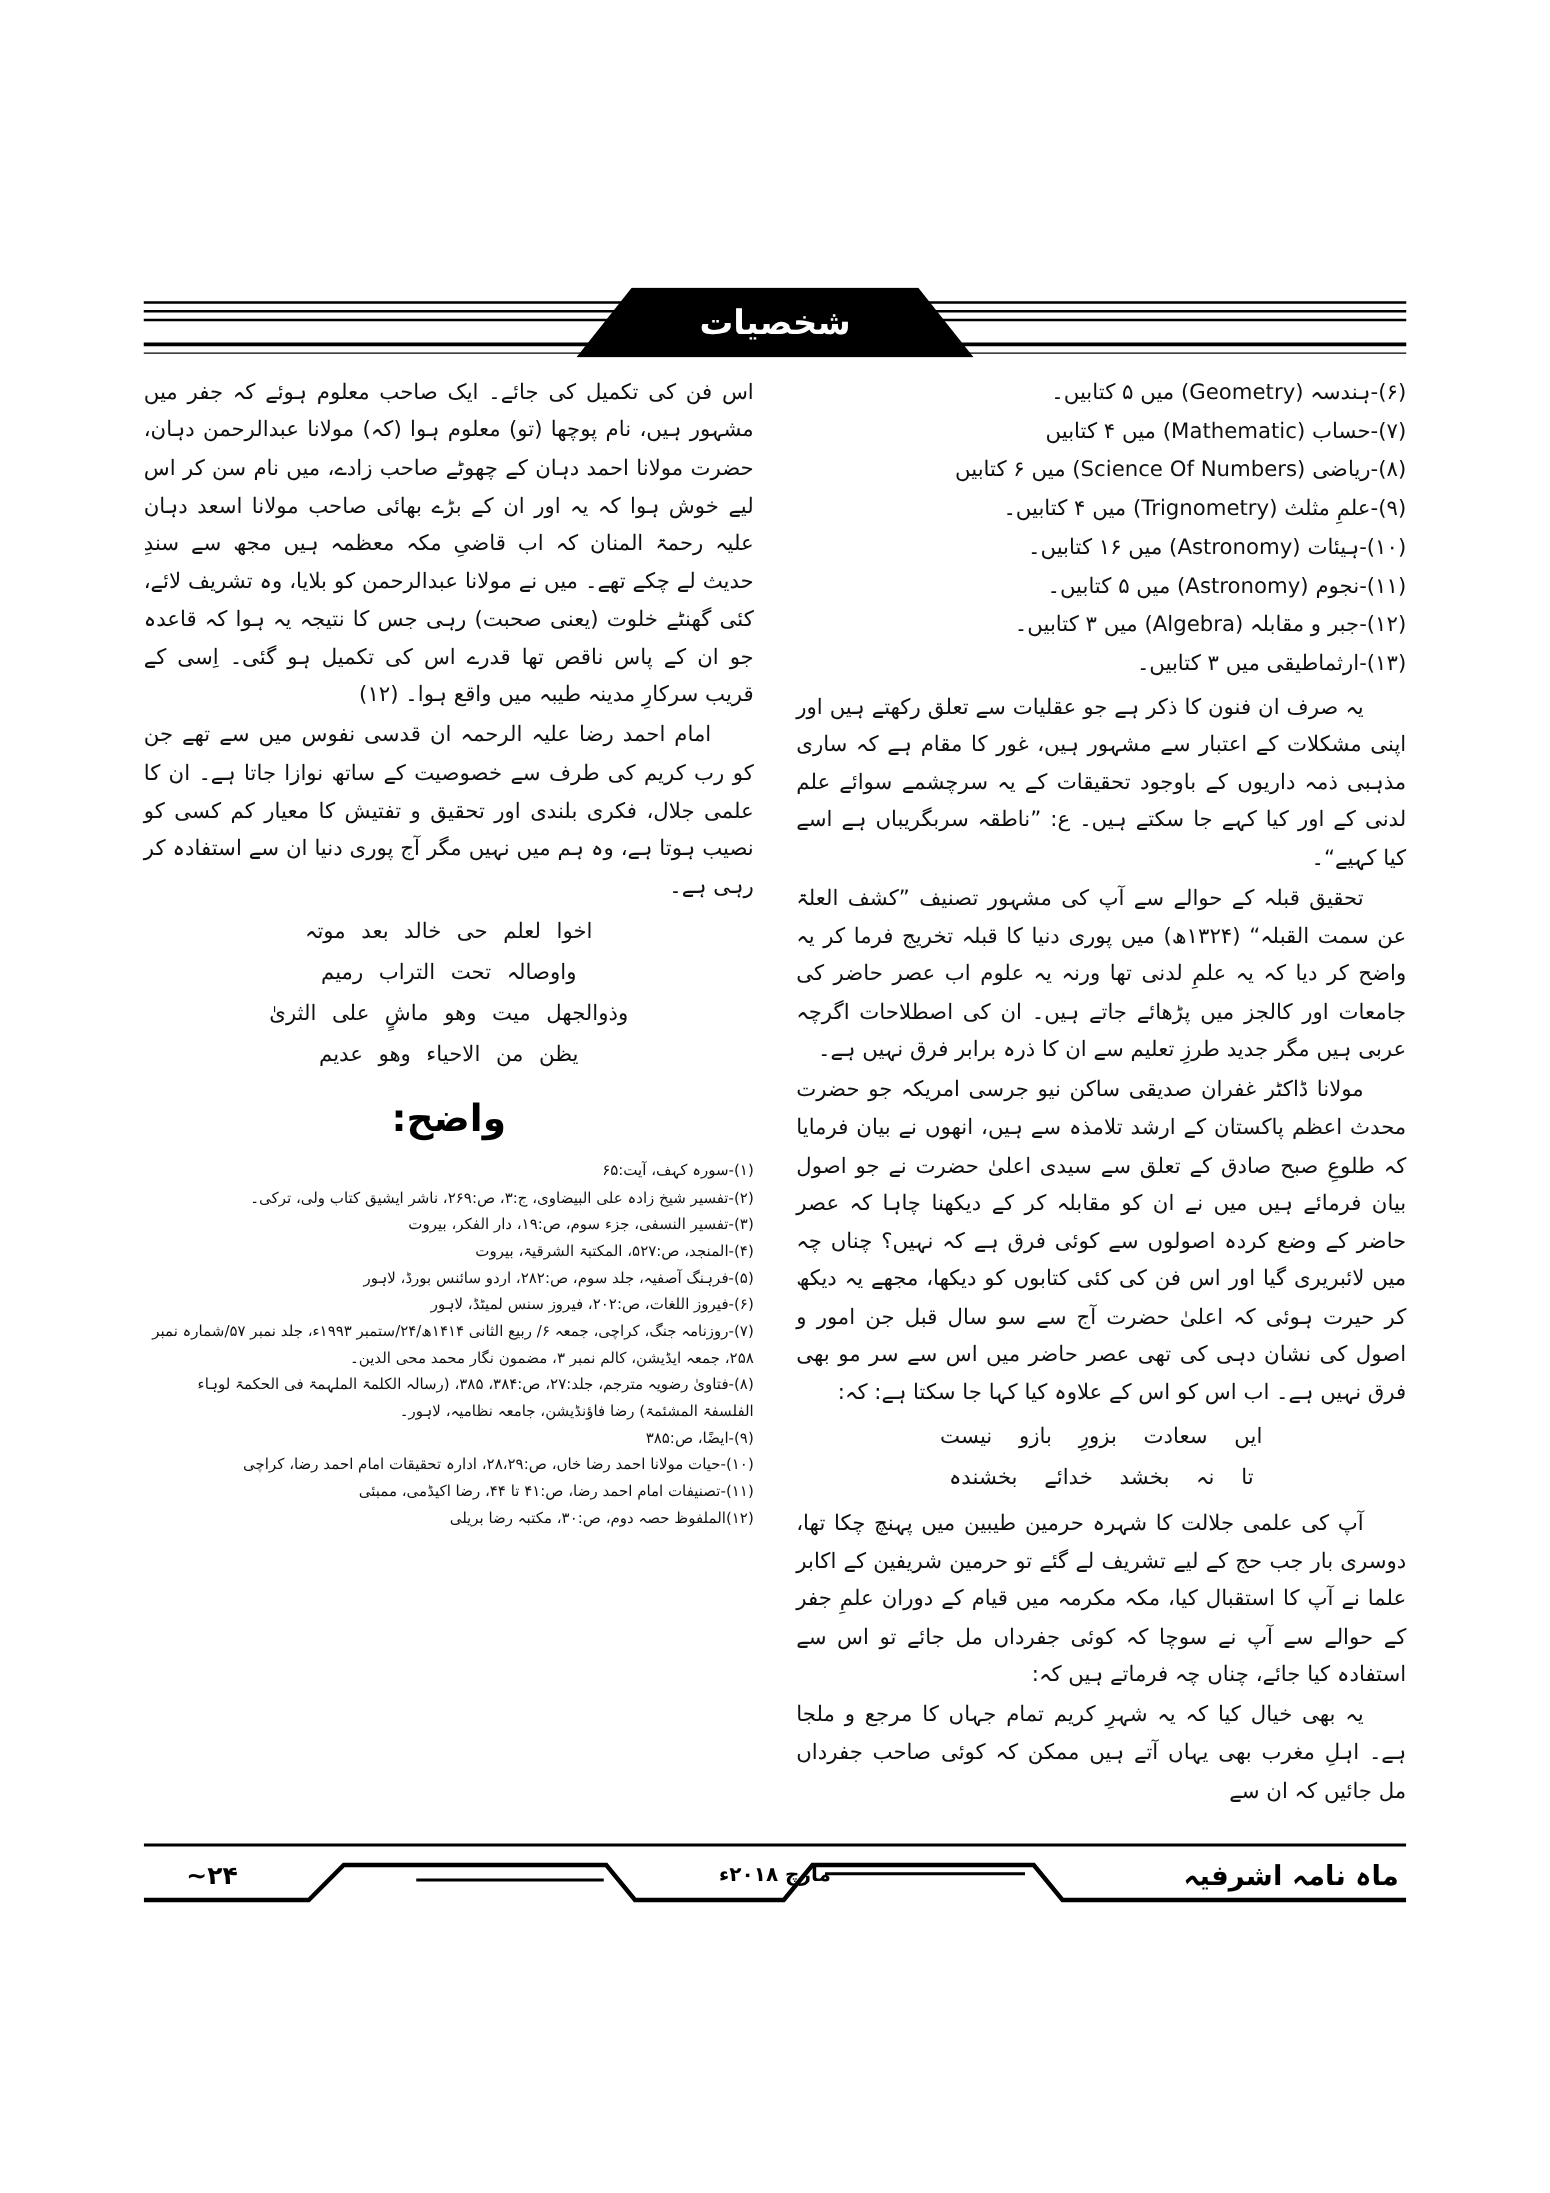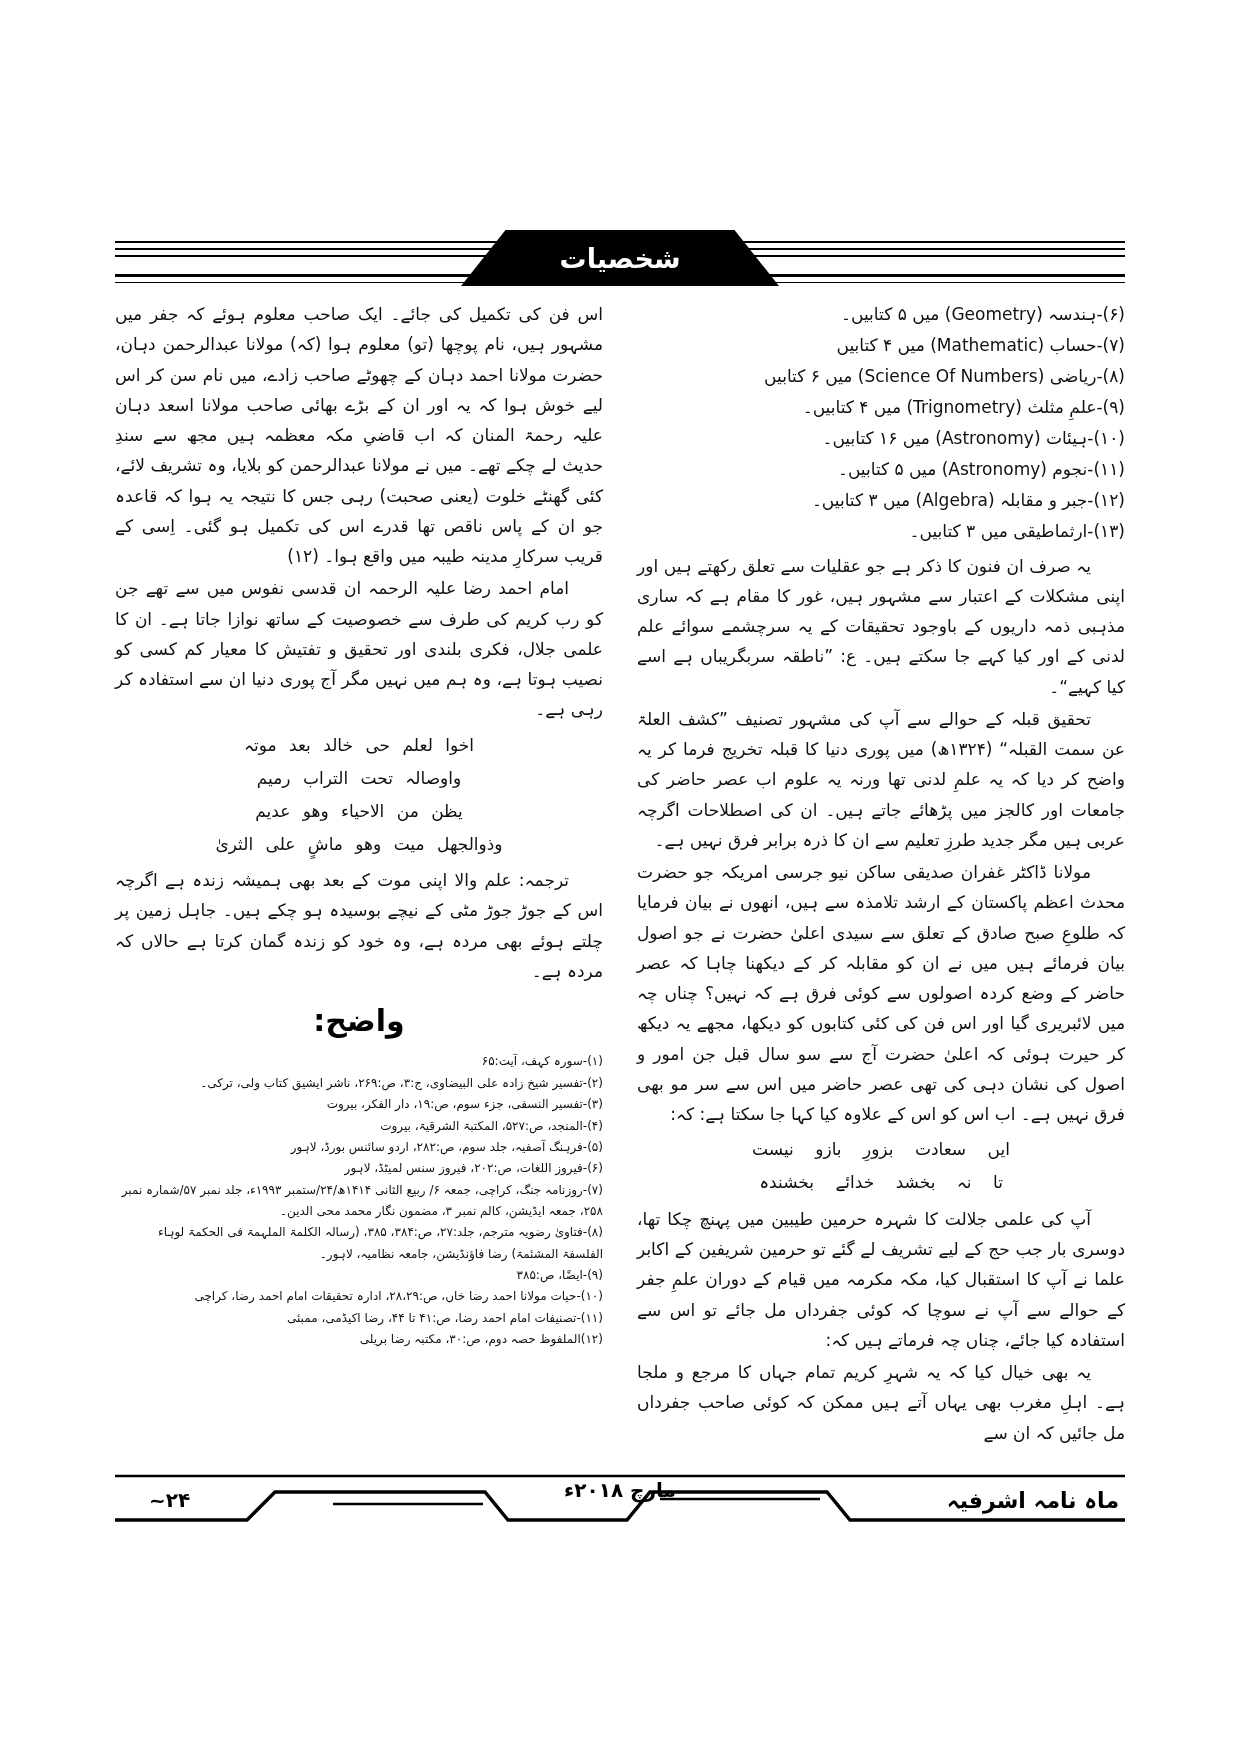--- a/index.html
+++ b/index.html
@@ -41,21 +41,21 @@
     font-size:30px; font-weight:bold; color:#000;
   }
   .refs { list-style:none; margin:0; padding:0; font-size:12px; line-height:1.78; text-align:right; }
   .refs li { margin:0; }
 
   
   .page-footer { position:relative; height:66px; margin:18px 115px 0; }
   .page-footer svg { position:absolute; inset:0; }
   .footer-text { position:absolute; white-space:nowrap; color:#000; }
   .footer-mag  { right:6px; top:20px; font-size:22px; font-weight:bold;text-align:right; }
-  .footer-date { left:50%; transform:translateX(-50%); top:10px; font-size:20px; font-weight:bold; }
+  .footer-date { left:50%; transform:translateX(-50%); top:22px; font-size:16px; font-weight:bold; }
   .footer-page { left:34px; top:20px; font-size:20px; font-weight:bold; }
 </style>
 </head>
 <body>
 
 <div class="page">
   <div class="content">
 
     <header class="banner">
       <div class="rule r1"></div>
@@ -91,24 +91,23 @@
         <p>آپ کی علمی جلالت کا شہرہ حرمین طیبین میں پہنچ چکا تھا، دوسری بار جب حج کے لیے تشریف لے گئے تو حرمین شریفین کے اکابر علما نے آپ کا استقبال کیا، مکہ مکرمہ میں قیام کے دوران علمِ جفر کے حوالے سے آپ نے سوچا کہ کوئی جفرداں مل جائے تو اس سے استفادہ کیا جائے، چناں چہ فرماتے ہیں کہ:</p>
         <p>یہ بھی خیال کیا کہ یہ شہرِ کریم تمام جہاں کا مرجع و ملجا ہے۔ اہلِ مغرب بھی یہاں آتے ہیں ممکن کہ کوئی صاحب جفرداں مل جائیں کہ ان سے</p>
       </section>
 
       <section class="col">
         <p class="no-indent">اس فن کی تکمیل کی جائے۔ ایک صاحب معلوم ہوئے کہ جفر میں مشہور ہیں، نام پوچھا (تو) معلوم ہوا (کہ) مولانا عبدالرحمن دہان، حضرت مولانا احمد دہان کے چھوٹے صاحب زادے، میں نام سن کر اس لیے خوش ہوا کہ یہ اور ان کے بڑے بھائی صاحب مولانا اسعد دہان علیہ رحمۃ المنان کہ اب قاضیِ مکہ معظمہ ہیں مجھ سے سندِ حدیث لے چکے تھے۔ میں نے مولانا عبدالرحمن کو بلایا، وہ تشریف لائے، کئی گھنٹے خلوت (یعنی صحبت) رہی جس کا نتیجہ یہ ہوا کہ قاعدہ جو ان کے پاس ناقص تھا قدرے اس کی تکمیل ہو گئی۔ اِسی کے قریب سرکارِ مدینہ طیبہ میں واقع ہوا۔ (۱۲)</p>
         <p>امام احمد رضا علیہ الرحمہ ان قدسی نفوس میں سے تھے جن کو رب کریم کی طرف سے خصوصیت کے ساتھ نوازا جاتا ہے۔ ان کا علمی جلال، فکری بلندی اور تحقیق و تفتیش کا معیار کم کسی کو نصیب ہوتا ہے، وہ ہم میں نہیں مگر آج پوری دنیا ان سے استفادہ کر رہی ہے۔</p>
         <div class="verse">
           <div>اخوا لعلم حی خالد بعد موتہ</div>
           <div>واوصالہ تحت التراب رمیم</div>
+          <div>وذوالجھل میت وھو ماشٍ علی الثریٰ</div>
           <div>یظن من الاحیاء وھو عدیم</div>
-          <div>وذوالجھل میت وھو ماشٍ علی الثریٰ</div>
         </div>
-        <p>ترجمہ: علم والا اپنی موت کے بعد بھی ہمیشہ زندہ ہے اگرچہ اس کے جوڑ جوڑ مٹی کے نیچے بوسیدہ ہو چکے ہیں۔ جاہل زمین پر چلتے ہوئے بھی مردہ ہے، وہ خود کو زندہ گمان کرتا ہے حالاں کہ مردہ ہے۔</p>
         <h2 class="refs-heading">واضح:</h2>
         <ol class="refs">
           <li>(۱)-سورہ کہف، آیت:۶۵</li>
           <li>(۲)-تفسیر شیخ زادہ علی البیضاوی، ج:۳، ص:۲۶۹، ناشر ایشیق کتاب ولی، ترکی۔</li>
           <li>(۳)-تفسیر النسفی، جزء سوم، ص:۱۹، دار الفکر، بیروت</li>
           <li>(۴)-المنجد، ص:۵۲۷، المکتبۃ الشرقیۃ، بیروت</li>
           <li>(۵)-فرہنگ آصفیہ، جلد سوم، ص:۲۸۲، اردو سائنس بورڈ، لاہور</li>
           <li>(۶)-فیروز اللغات، ص:۲۰۲، فیروز سنس لمیٹڈ، لاہور</li>
           <li>(۷)-روزنامہ جنگ، کراچی، جمعہ ۶/ ربیع الثانی ۱۴۱۴ھ/۲۴/ستمبر ۱۹۹۳ء، جلد نمبر ۵۷/شمارہ نمبر ۲۵۸، جمعہ ایڈیشن، کالم نمبر ۳، مضمون نگار محمد محی الدین۔</li>
           <li>(۸)-فتاویٰ رضویہ مترجم، جلد:۲۷، ص:۳۸۴، ۳۸۵، (رسالہ الکلمۃ الملہمۃ فی الحکمۃ لوہاء الفلسفۃ المشئمۃ) رضا فاؤنڈیشن، جامعہ نظامیہ، لاہور۔</li>

